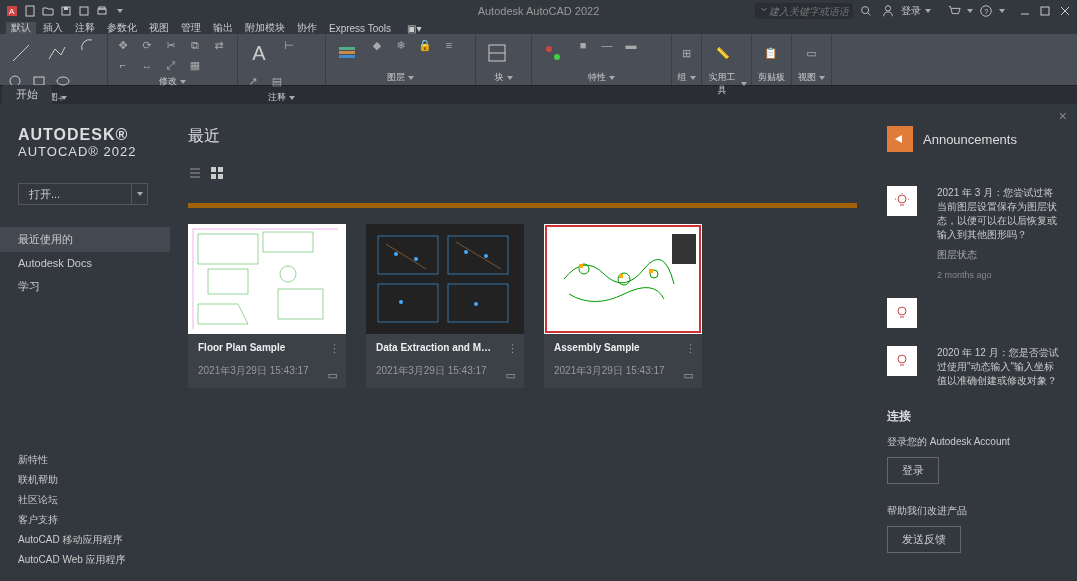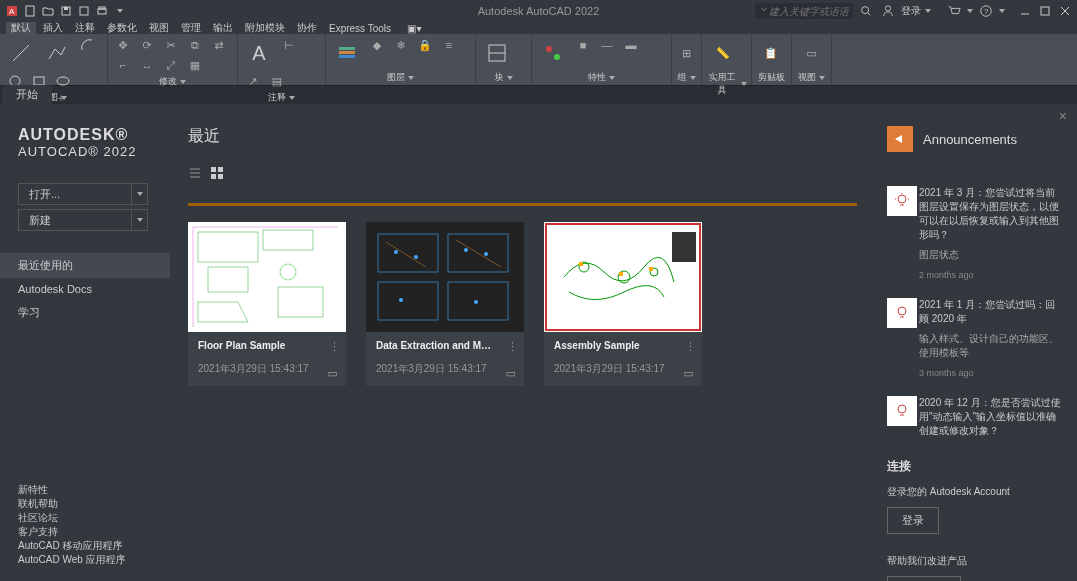--- a/index.html
+++ b/index.html
@@ -31,42 +31,42 @@
 .brand{color:#ddd;letter-spacing:1px;}
 .brand .line1{font-size:16px;font-weight:600;}
 .brand .line2{font-size:13px;}
 .side-buttons{margin-top:24px;display:flex;flex-direction:column;gap:4px;}
 .side-btn{display:flex;border:1px solid #555;height:22px;width:130px;}
 .side-btn-main{flex:1;padding:3px 10px;cursor:pointer;font-size:11px;}
 .side-btn-drop{width:16px;border-left:1px solid #555;display:flex;align-items:center;justify-content:center;cursor:pointer;}
 .side-nav{margin-top:22px;display:flex;flex-direction:column;}
 .side-nav-item{padding:5px 7px;font-size:11px;cursor:pointer;margin-left:-18px;padding-left:18px;}
 .side-nav-item.active{background:#444951;}
-.side-links{margin-top:auto;padding-bottom:14px;display:flex;flex-direction:column;gap:0;}
+.side-links{margin-top:auto;padding-bottom:14px;display:flex;flex-direction:column;gap:6px;}
 .side-links span{font-size:10px;color:#ccc;cursor:pointer;}
 .main{flex:1;padding:22px 18px;position:relative;max-width:705px;}
 .main h2{font-size:16px;font-weight:normal;color:#ddd;}
 .view-toggle{position:absolute;top:62px;left:18px;display:flex;gap:8px;}
 .view-btn{width:14px;height:14px;cursor:pointer;color:#999;}
-.recent-grid{margin-top:56px;border-top:3px solid #a16207;padding-top:16px;display:flex;gap:20px;}
+.recent-grid{margin-top:56px;border-top:5px solid #a16207;padding-top:16px;display:flex;gap:20px;}
 .recent-card{width:158px;background:#3c4047;}
 .thumb{width:158px;height:110px;background:#1a1a1a;position:relative;overflow:hidden;}
 .thumb svg{width:100%;height:100%;}
 .card-body{padding:8px 10px 10px;position:relative;}
 .card-title{font-size:10px;color:#eee;font-weight:600;white-space:nowrap;overflow:hidden;text-overflow:ellipsis;max-width:120px;}
 .card-date{font-size:10px;color:#999;margin-top:11px;}
 .card-menu{position:absolute;right:6px;top:8px;color:#999;cursor:pointer;}
 .card-icon{position:absolute;right:8px;bottom:6px;color:#999;}
 .right-panel{width:200px;padding:10px 12px;position:relative;overflow:hidden;}
 .close-panel{position:absolute;right:8px;top:4px;cursor:pointer;color:#888;font-size:14px;}
 .ann-header{display:flex;align-items:center;gap:10px;margin-top:12px;}
 .ann-icon{width:26px;height:26px;background:#e07b3a;display:flex;align-items:center;justify-content:center;}
 .ann-title{font-size:13px;color:#ddd;}
 .ann-list{margin-top:34px;display:flex;flex-direction:column;gap:18px;}
-.ann-item{display:flex;gap:2px;}
+.ann-item{display:flex;gap:20px;}
 .ann-bulb{width:30px;height:30px;background:#fff;display:flex;align-items:center;justify-content:center;flex-shrink:0;}
 .ann-text{font-size:10px;color:#ccc;line-height:1.4;}
 .ann-sub{font-size:10px;color:#aaa;margin-top:6px;}
 .ann-time{font-size:9px;color:#888;margin-top:8px;}
 .connect-section{margin-top:20px;}
 .connect-title{font-size:12px;color:#ddd;margin-bottom:10px;font-weight:bold;}
 .connect-sub{font-size:10px;color:#ccc;margin-bottom:8px;}
 .connect-btn{border:1px solid #666;padding:5px 14px;font-size:11px;display:inline-block;cursor:pointer;}
 .arrow-down{display:inline-block;width:0;height:0;border-left:3px solid transparent;border-right:3px solid transparent;border-top:4px solid #aaa;}
 </style>
@@ -343,26 +343,20 @@
 <div class="content">
 
   <div class="sidebar">
     <div class="brand">
       <div class="line1">AUTODESK®</div>
       <div class="line2">AUTOCAD® 2022</div>
     </div>
     <div class="side-buttons">
       <div class="side-btn">
         <div class="side-btn-main">打开...</div>
-        <div class="side-btn-drop">
-            <span class="arrow-down"></span>
-          </div>
-      </div>
-      <div class="side-btn">
-        <div class="side-btn-main">新建</div>
         <div class="side-btn-drop">
             <span class="arrow-down"></span>
           </div>
       </div>
     </div>
     <div class="side-nav">
       <div class="side-nav-item active">最近使用的</div>
       <div class="side-nav-item">Autodesk Docs</div>
       <div class="side-nav-item">学习</div>
     </div>
@@ -508,25 +502,20 @@
           <div class="ann-time">2 months ago</div>
         </div>
       </div>
       <div class="ann-item">
         <div class="ann-bulb">
             <svg width="18" height="18" viewBox="0 0 18 18">
               <circle cx="9" cy="7" r="4" fill="none" stroke="#c44"></circle>
               <line x1="7" y1="13" x2="11" y2="13" stroke="#c44"></line>
             </svg>
           </div>
-        <div>
-          <div class="ann-text">2021 年 1 月：您尝试过吗：回顾 2020 年</div>
-          <div class="ann-sub">输入样式、设计自己的功能区、使用模板等</div>
-          <div class="ann-time">3 months ago</div>
-        </div>
       </div>
       <div class="ann-item">
         <div class="ann-bulb">
             <svg width="18" height="18" viewBox="0 0 18 18">
               <circle cx="9" cy="7" r="4" fill="none" stroke="#c44"></circle>
               <line x1="7" y1="13" x2="11" y2="13" stroke="#c44"></line>
             </svg>
           </div>
         <div>
           <div class="ann-text">2020 年 12 月：您是否尝试过使用"动态输入"输入坐标值以准确创建或修改对象？</div>

